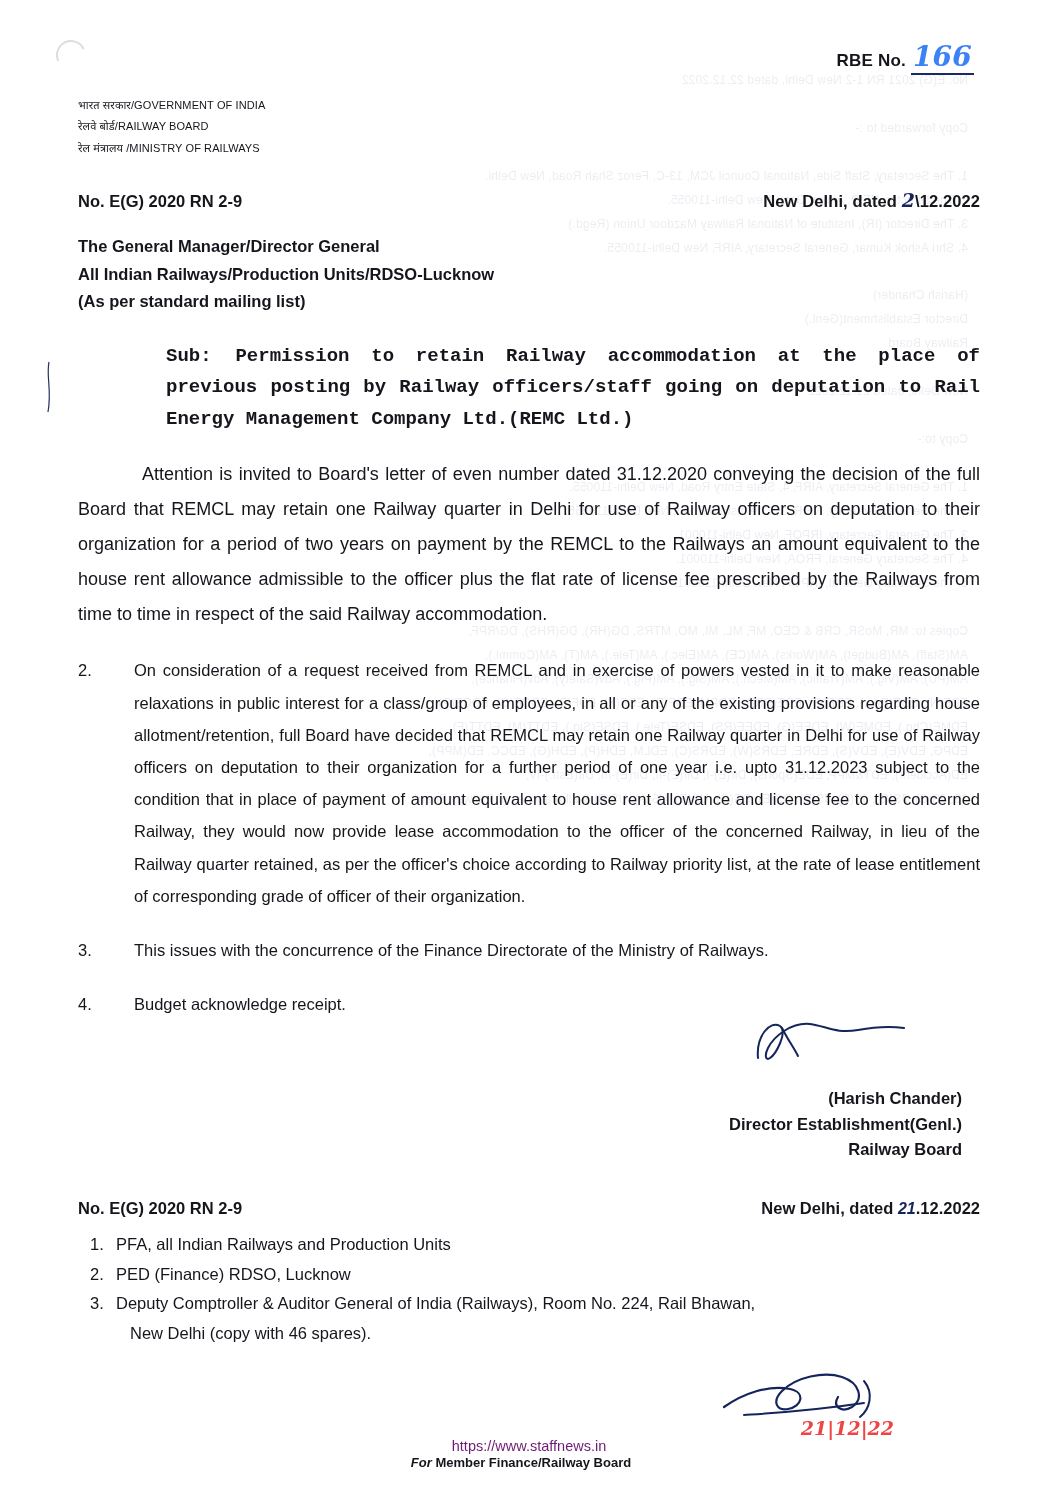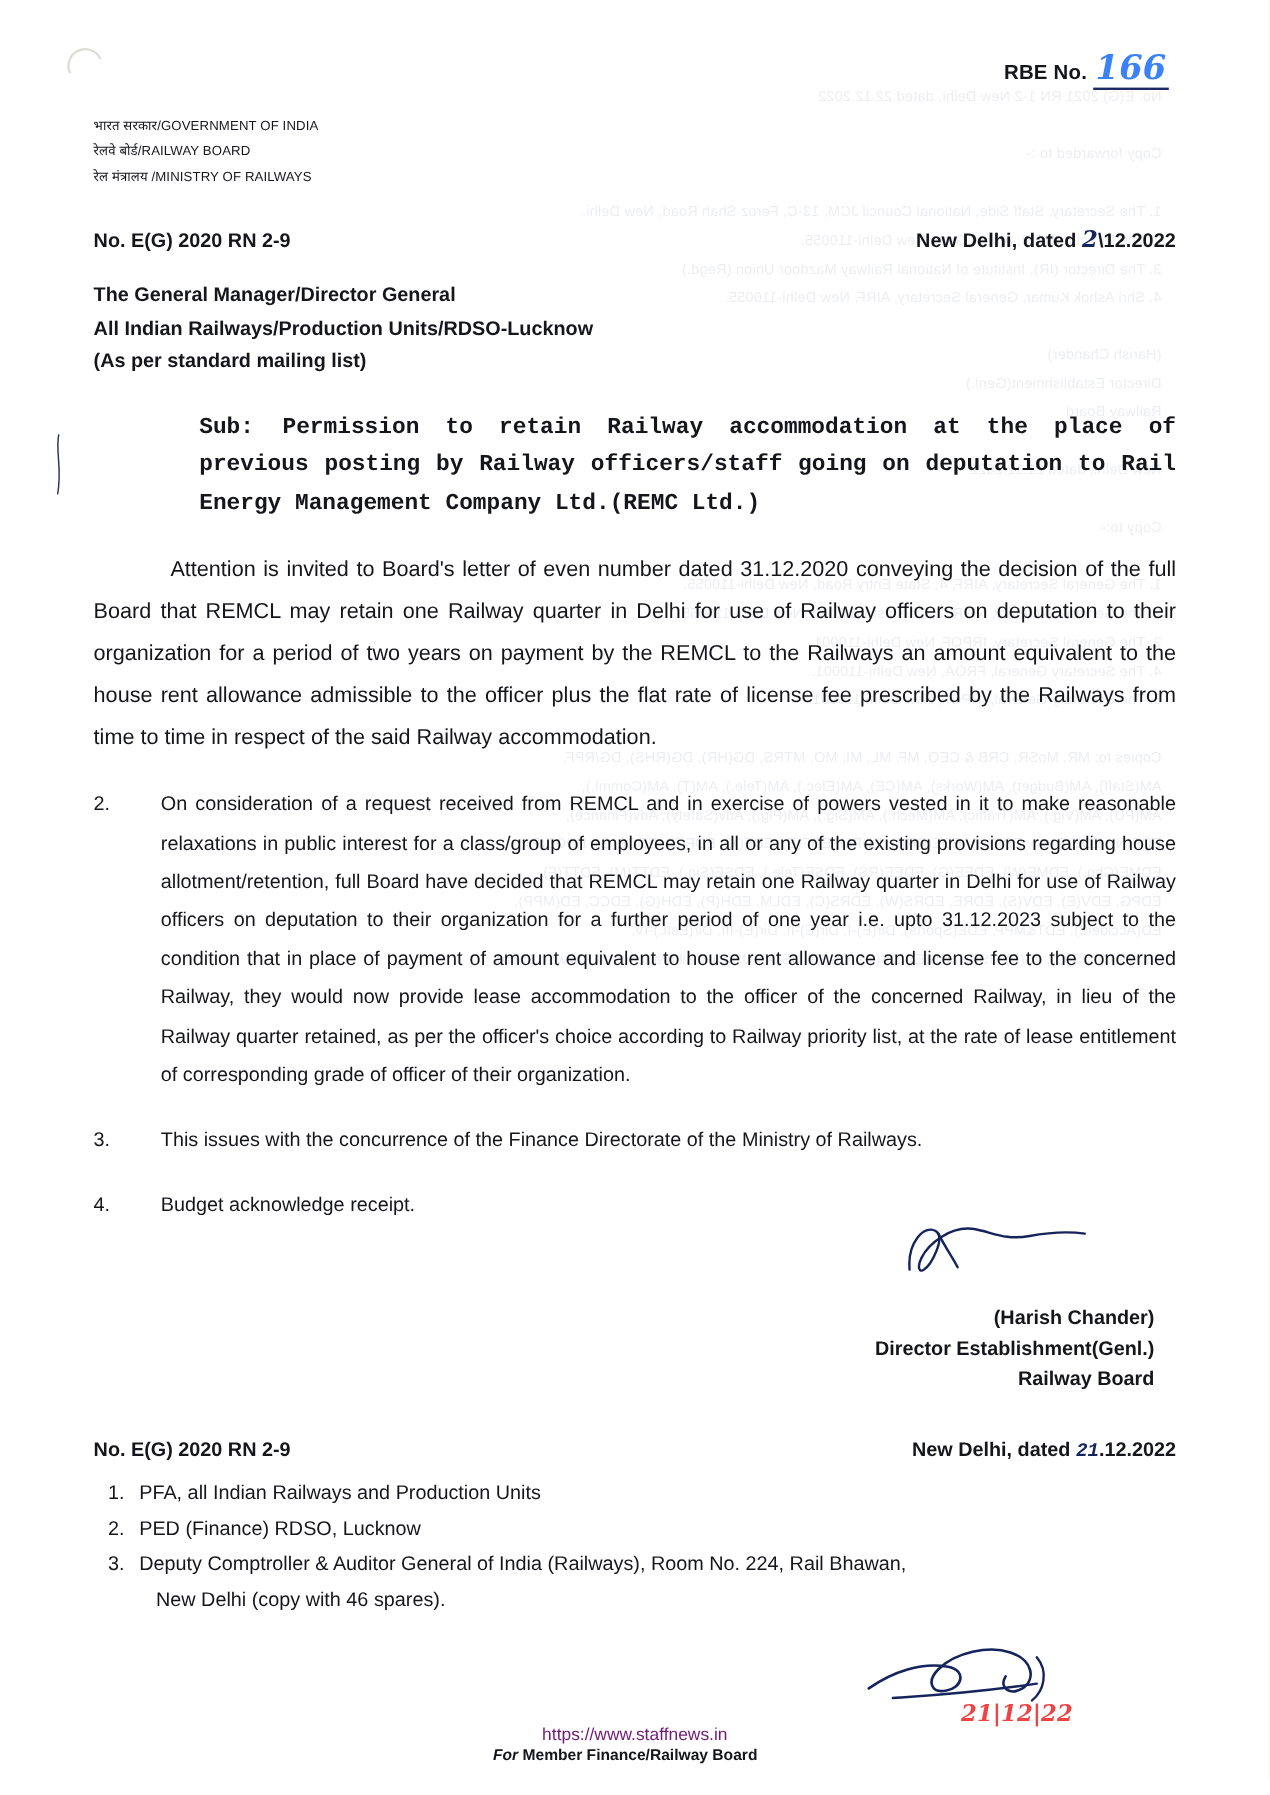--- a/index.html
+++ b/index.html
@@ -136,21 +136,21 @@
 
   .ref-row2 {
     display: flex;
     justify-content: space-between;
     align-items: baseline;
     margin-top: 36px;
     font-size: 16.5px;
     font-weight: bold;
   }
   .ref-row2 .hw-small {
-    font-family: Liberation Mono, monospace;
+    font-family: Liberation Sans, sans-serif;
     font-style: italic;
     font-size: 16px;
     color: #16245c;
   }
 
   .dist-list {
     margin-top: 12px;
     font-size: 16.5px;
     line-height: 1.8;
     padding-left: 12px;

